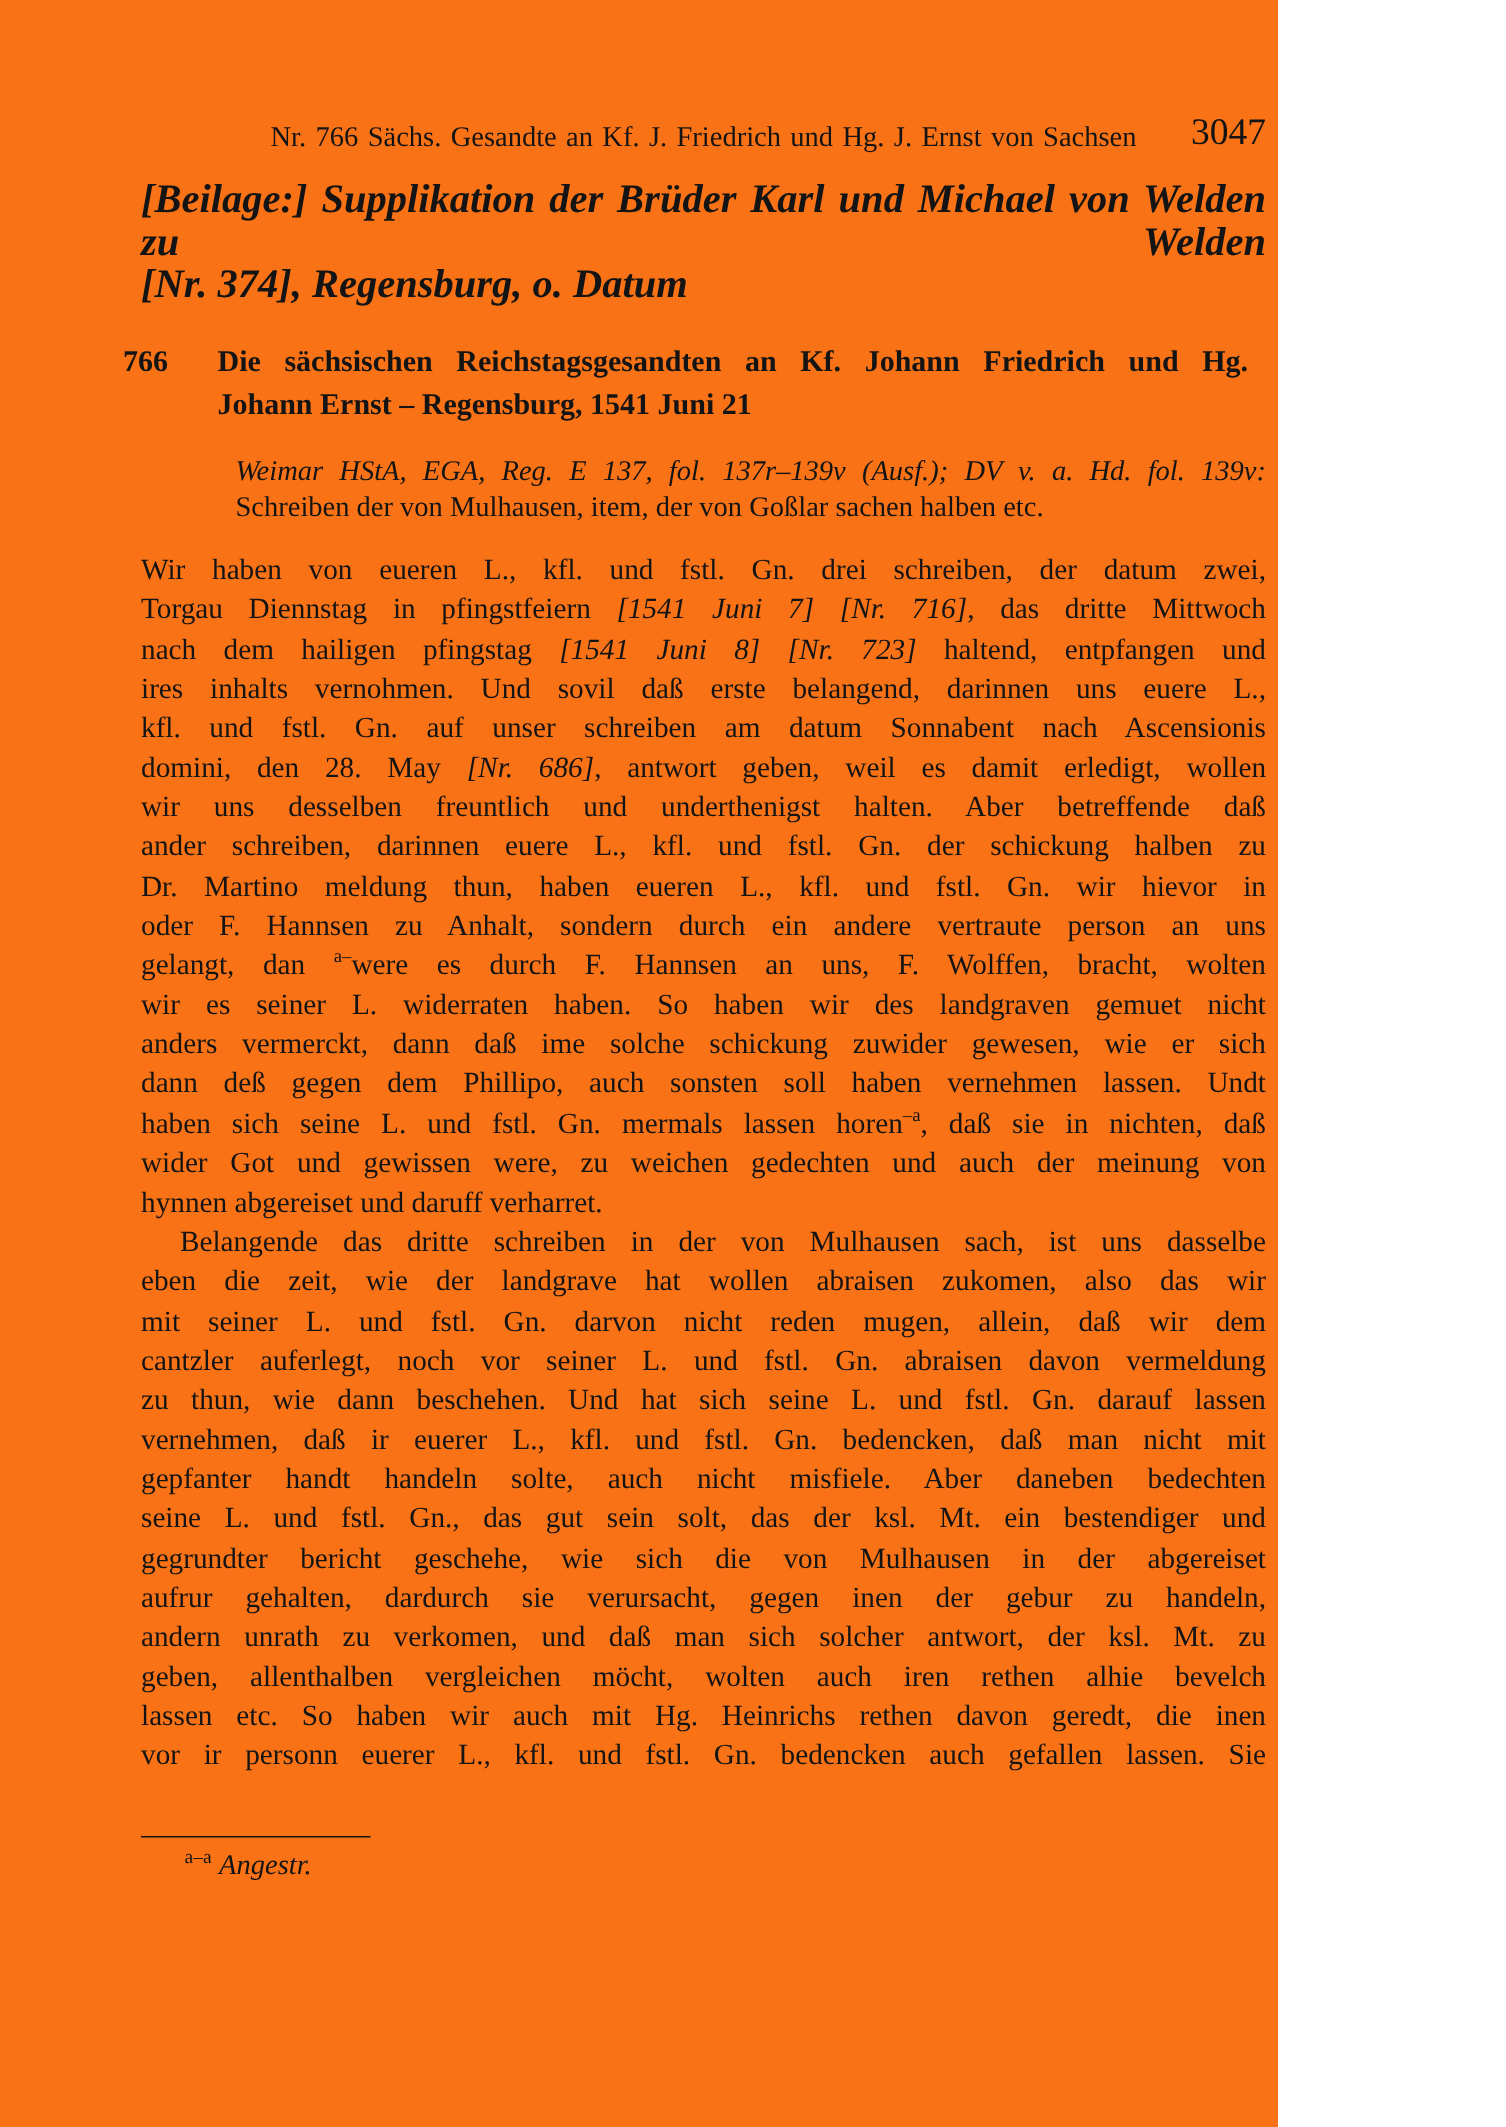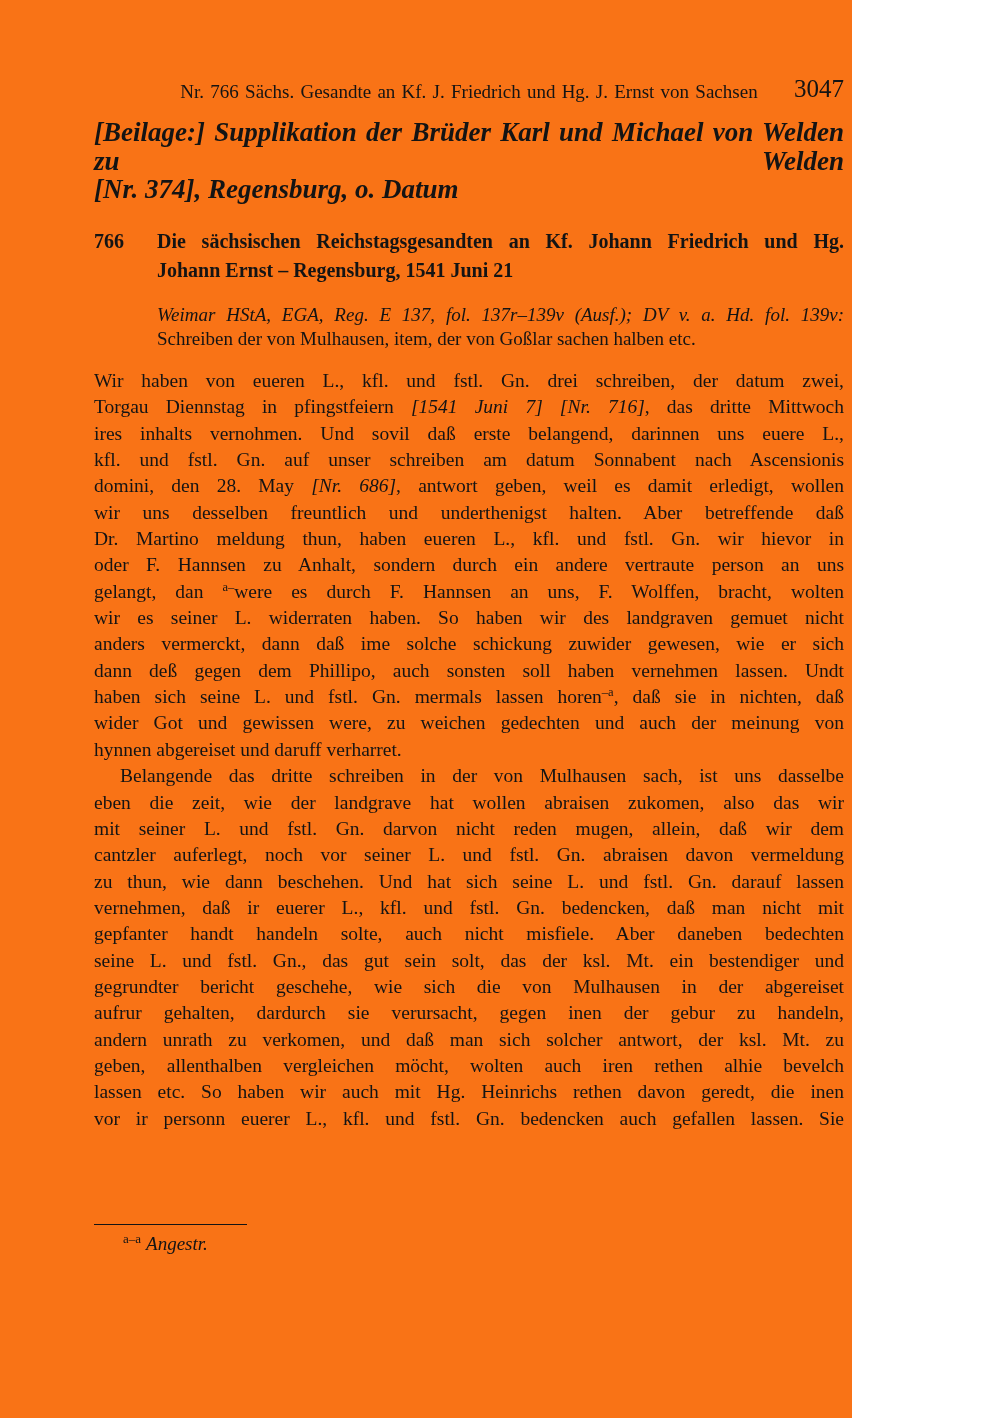--- a/index.html
+++ b/index.html
@@ -37,21 +37,21 @@
     top: 118px; left: 94px; width: 750px;
     font-size: 27px;
     font-weight: bold;
     font-style: italic;
     line-height: 28.5px;
   }
 
   
   .doc-heading {
     position: absolute;
-    top: 227px; left: 94px; width: 750px;
+    top: 227px; left: 82px; width: 750px;
     font-size: 20px;
     font-weight: bold;
     line-height: 29px;
   }
   .doc-heading .dh-num { position: absolute; left: 0; top: 0; }
   .doc-heading .dh-lines { margin-left: 63px; }
 
   
   .source-note {
     position: absolute;
@@ -130,24 +130,26 @@
   </div>
 
   <div class="source-note">
       <div class="t-line"><span class="seg-i">Weimar HStA, EGA, Reg. E 137, fol. 137r–139v (Ausf.); DV v. a. Hd. fol. 139v:</span></div>
       <div class="t-line noj"><span>Schreiben der von Mulhausen, item, der von Goßlar sachen halben etc.</span></div>
     </div>
 
   <div class="body-text">
       <div class="t-line"><span>Wir haben von eueren L., kfl. und fstl. Gn. drei schreiben, der datum zwei,</span></div>
       <div class="t-line"><span>Torgau Diennstag in pfingstfeiern </span><span class="seg-i">[1541 Juni 7] [Nr. 716]</span><span>, das dritte Mittwoch</span></div>
+      <div class="t-line"><span>nach dem hailigen pfingstag </span><span class="seg-i">[1541 Juni 8] [Nr. 723]</span><span> haltend, entpfangen und</span></div>
       <div class="t-line"><span>ires inhalts vernohmen. Und sovil daß erste belangend, darinnen uns euere L.,</span></div>
       <div class="t-line"><span>kfl. und fstl. Gn. auf unser schreiben am datum Sonnabent nach Ascensionis</span></div>
       <div class="t-line"><span>domini, den 28. May </span><span class="seg-i">[Nr. 686]</span><span>, antwort geben, weil es damit erledigt, wollen</span></div>
       <div class="t-line"><span>wir uns desselben freuntlich und underthenigst halten. Aber betreffende daß</span></div>
+      <div class="t-line"><span>ander schreiben, darinnen euere L., kfl. und fstl. Gn. der schickung halben zu</span></div>
       <div class="t-line"><span>Dr. Martino meldung thun, haben eueren L., kfl. und fstl. Gn. wir hievor in</span></div>
       <div class="t-line"><span>oder F. Hannsen zu Anhalt, sondern durch ein andere vertraute person an uns</span></div>
       <div class="t-line"><span>gelangt, dan </span><span class="seg-sup">a–</span><span>were es durch F. Hannsen an uns, F. Wolffen, bracht, wolten</span></div>
       <div class="t-line"><span>wir es seiner L. widerraten haben. So haben wir des landgraven gemuet nicht</span></div>
       <div class="t-line"><span>anders vermerckt, dann daß ime solche schickung zuwider gewesen, wie er sich</span></div>
       <div class="t-line"><span>dann deß gegen dem Phillipo, auch sonsten soll haben vernehmen lassen. Undt</span></div>
       <div class="t-line"><span>haben sich seine L. und fstl. Gn. mermals lassen horen</span><span class="seg-sup">–a</span><span>, daß sie in nichten, daß</span></div>
       <div class="t-line"><span>wider Got und gewissen were, zu weichen gedechten und auch der meinung von</span></div>
       <div class="t-line noj"><span>hynnen abgereiset und daruff verharret.</span></div>
       <div class="t-line indent"><span>Belangende das dritte schreiben in der von Mulhausen sach, ist uns dasselbe</span></div>

